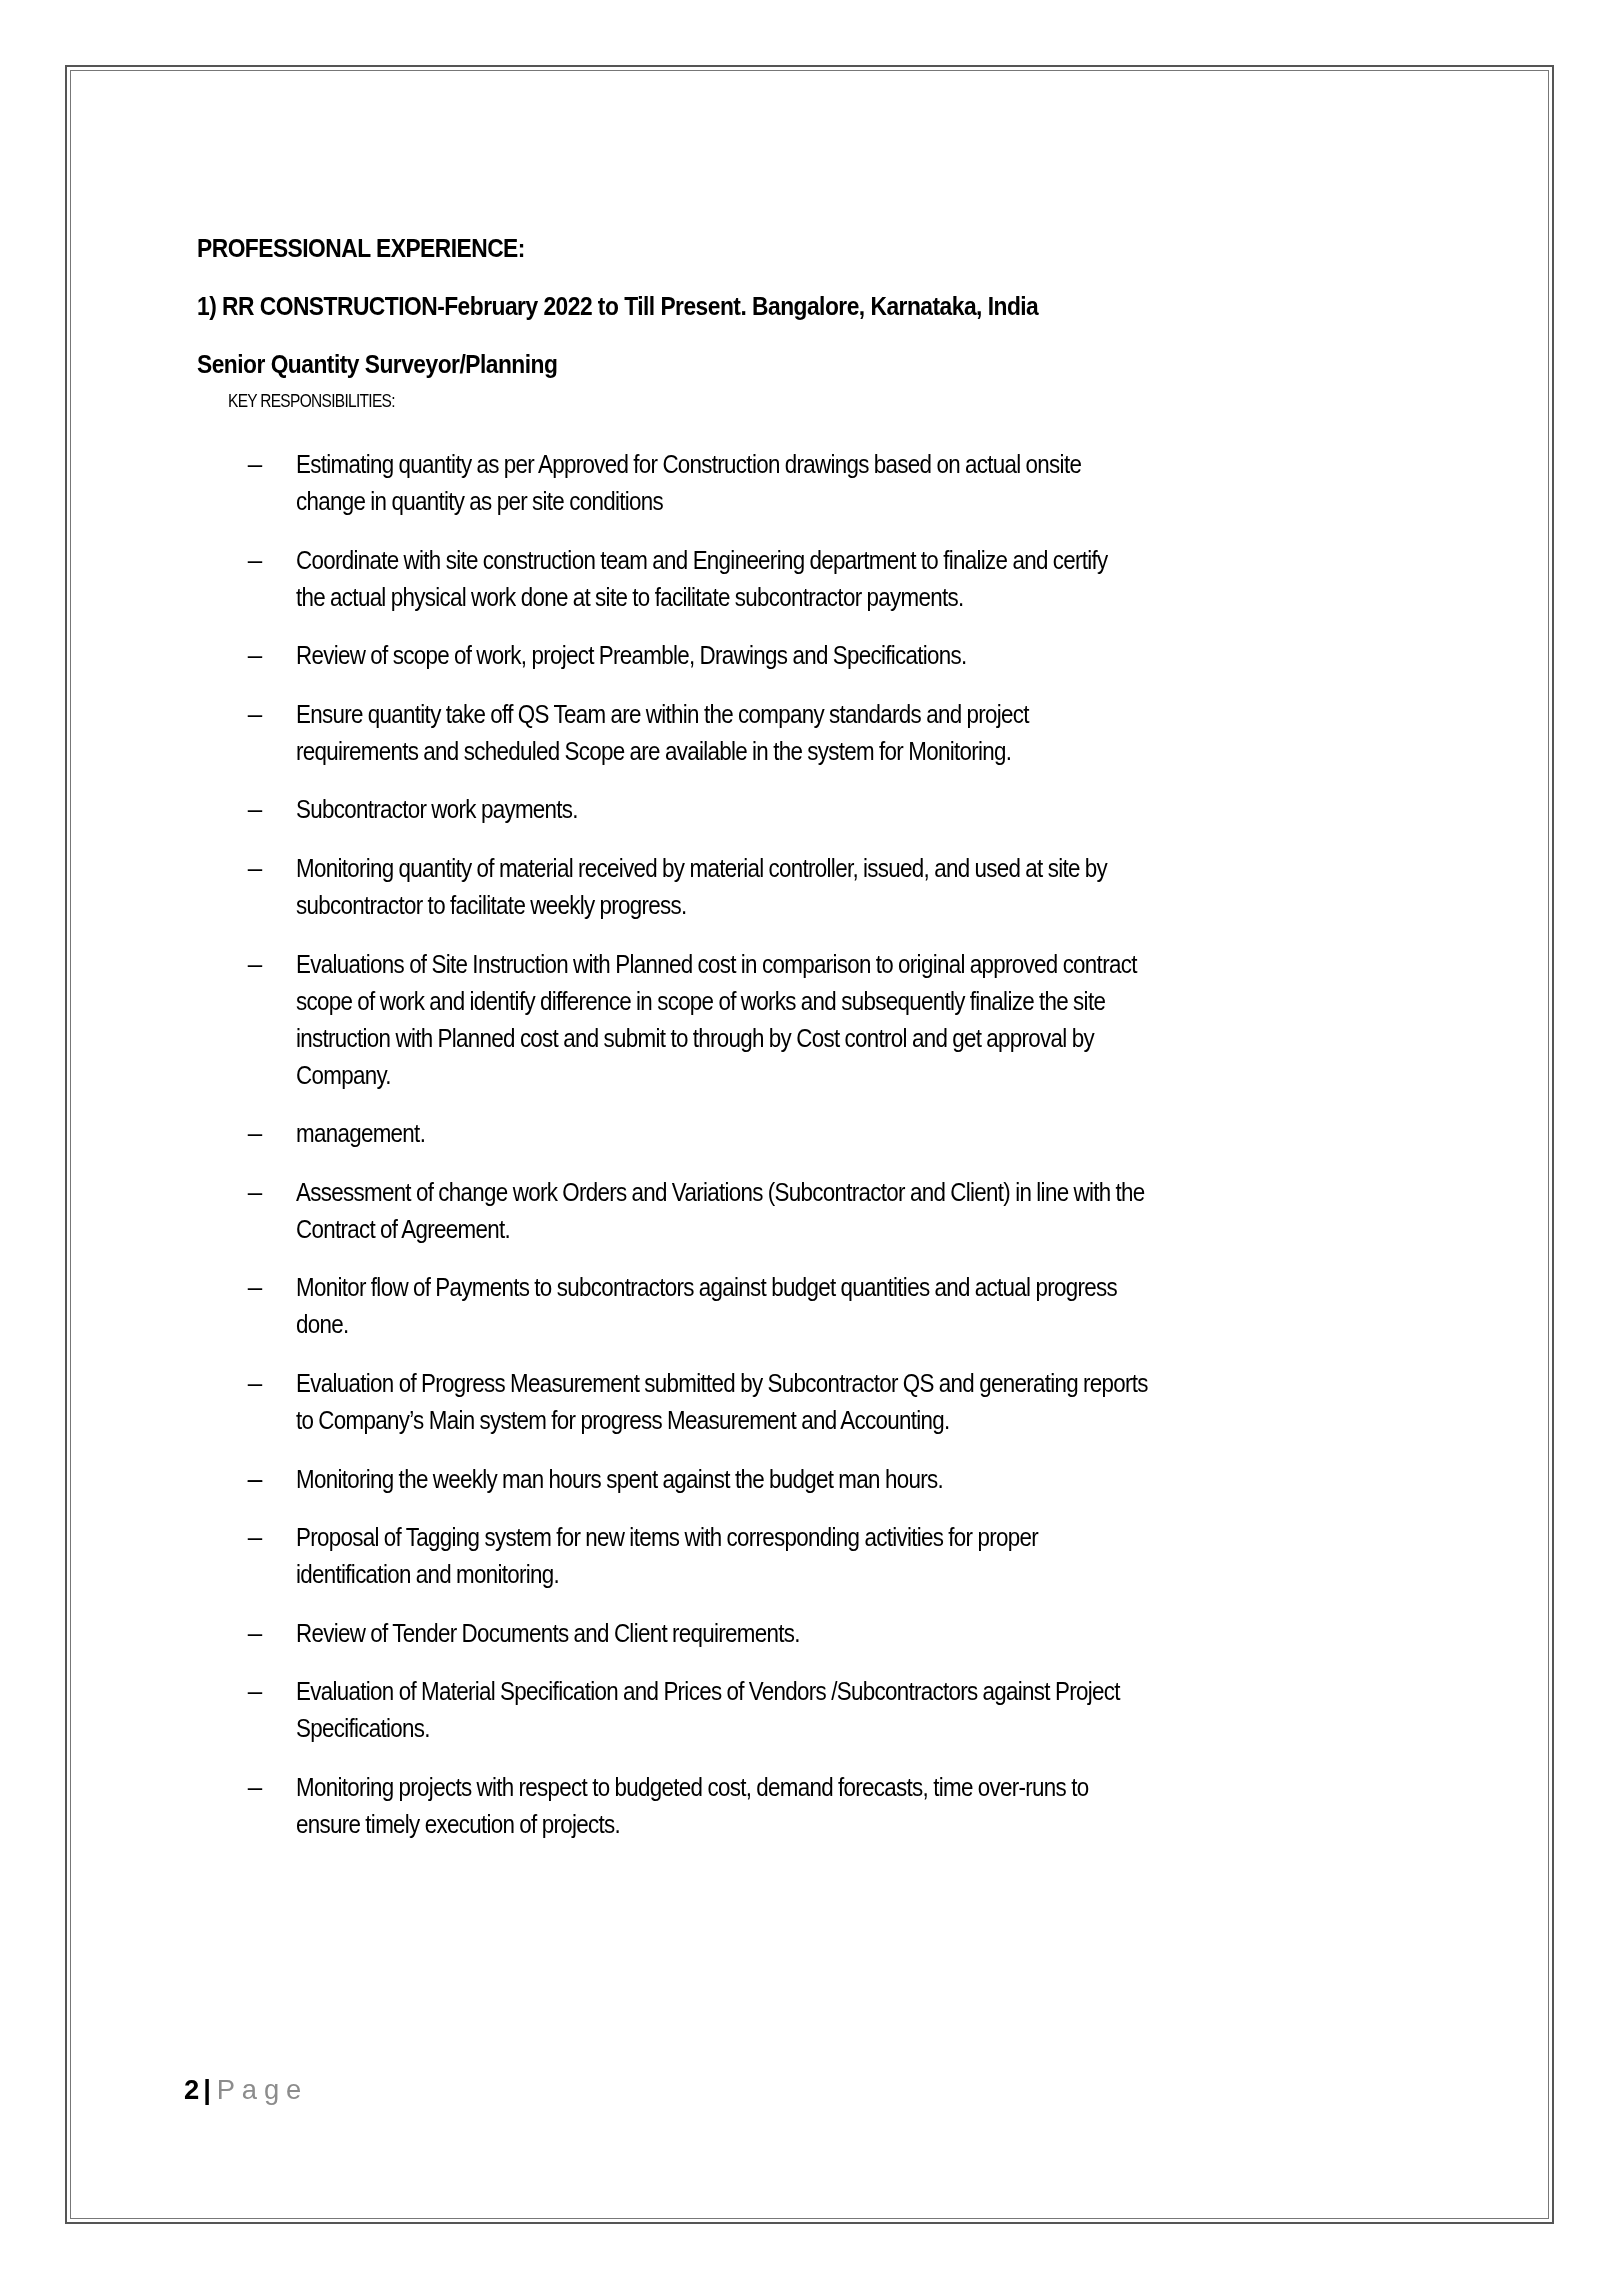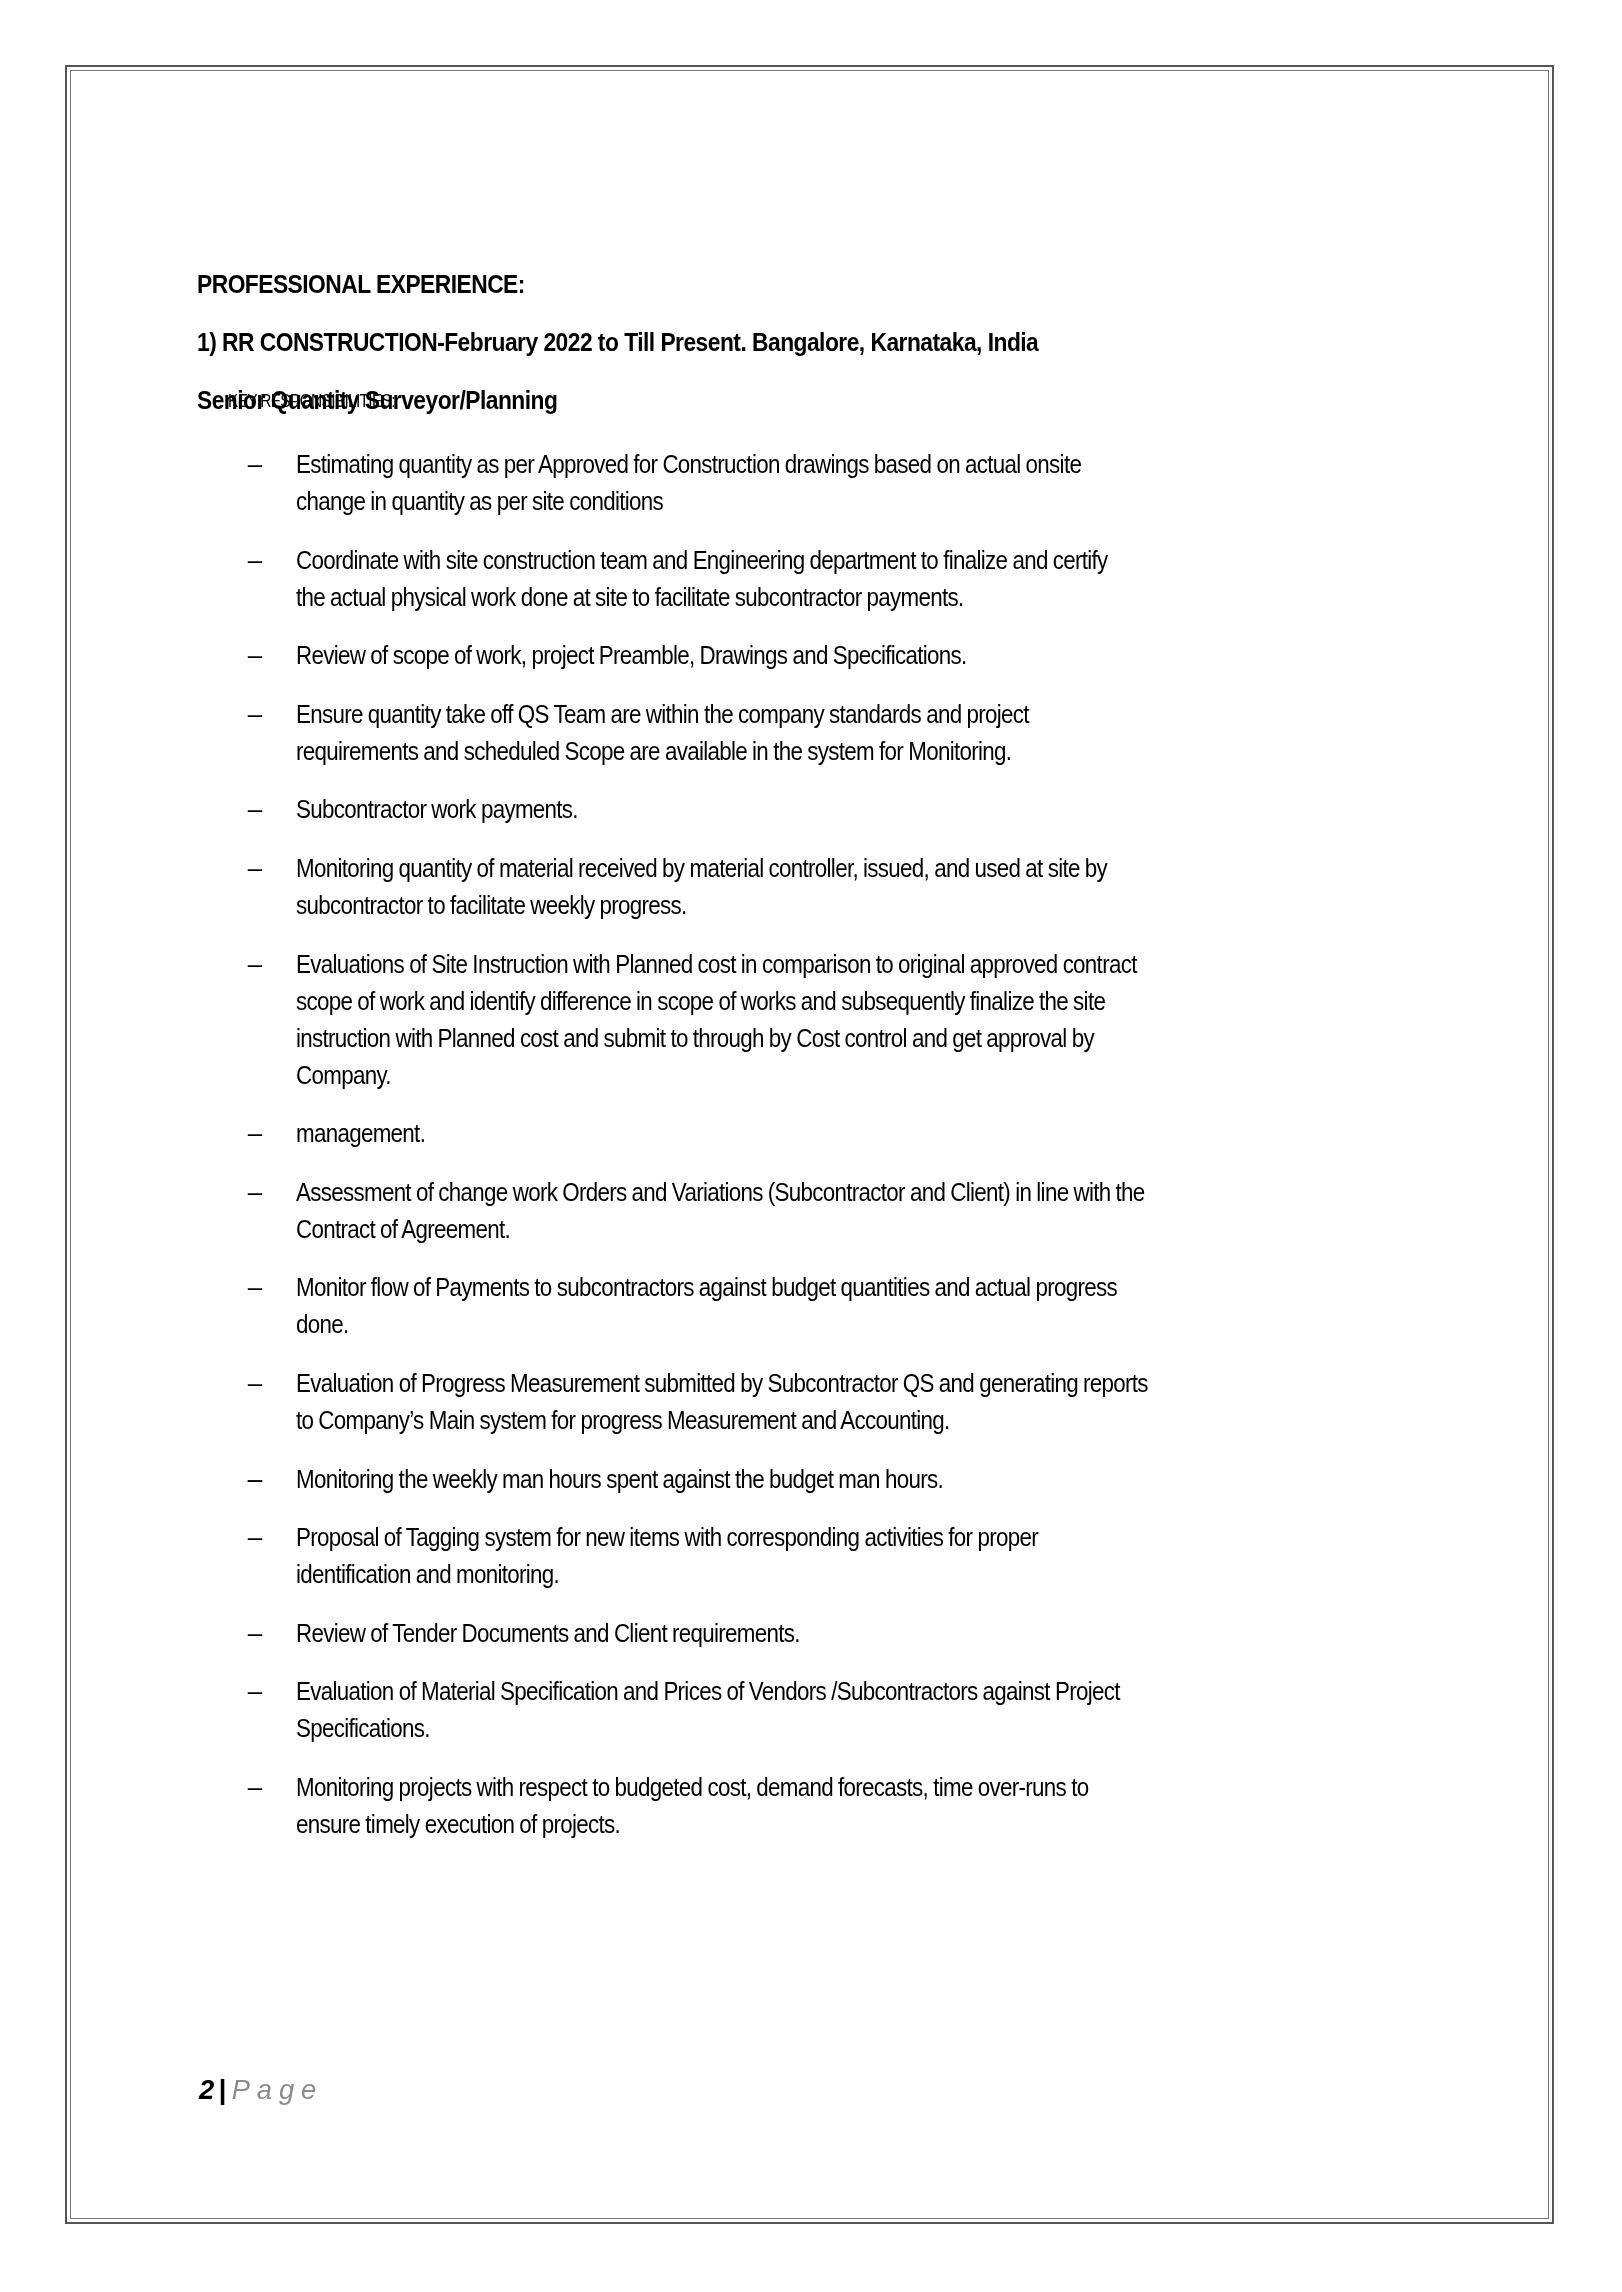--- a/index.html
+++ b/index.html
@@ -3,30 +3,30 @@
 <meta charset="utf-8">
 <style>
   html, body { margin: 0; padding: 0; background: #ffffff; }
   body { width: 1622px; height: 2293px; position: relative; overflow: hidden;
          font-family: "Liberation Sans", sans-serif; color: #000; }
   .frame { position: absolute; left: 65px; top: 65px; width: 1489px; height: 2159px;
            border: 2.9px solid #555; box-sizing: border-box; }
   .frame-inner { position: absolute; left: 2.9px; top: 2.9px; right: 2.9px; bottom: 2.9px;
            border: 1px solid #777; }
   .cond { display: inline-block; transform-origin: left center; white-space: nowrap; }
-  .h { font-weight: bold; font-size: 26.5px; line-height: 33px; letter-spacing: -0.6px; margin-top: 36px; }
+  .h { font-weight: bold; font-size: 26.5px; line-height: 33px; letter-spacing: -0.6px; }
   .sec-title { position: absolute; left: 197px; top: 232px; }
   .company { position: absolute; left: 197px; top: 290px; }
   .role { position: absolute; left: 197px; top: 348px; }
   .keyresp { position: absolute; left: 228px; top: 385px; font-size: 18px; line-height: 33px; letter-spacing: -0.8px; }
   .bullets { position: absolute; left: 240px; top: 446px; width: 1215px; margin: 0; padding: 0; list-style: none; }
   .bullet { position: relative; padding-left: 56px; font-size: 26px; line-height: 37px;
             letter-spacing: -0.8px; margin-bottom: 21.6px; word-spacing: -0.5px; }
   .bullet .dash { position: absolute; left: 7.8px; top: 0; }
-  .footer { position: absolute; left: 199px; top: 2073px; font-size: 27.4px; line-height: 33px; font-style: italic; }
+  .footer { position: absolute; left: 184px; top: 2073px; font-size: 27.4px; line-height: 33px; }
   .footer .num { font-weight: bold; }
   .footer .sep { font-weight: bold; margin: 0 5.9px 0 3.9px; }
   .footer .pg { color: #8c8c8c; letter-spacing: 6.9px; }
 </style>
 </head>
 <body>
 
 <div class="frame">
   <div class="frame-inner"></div>
 </div>

